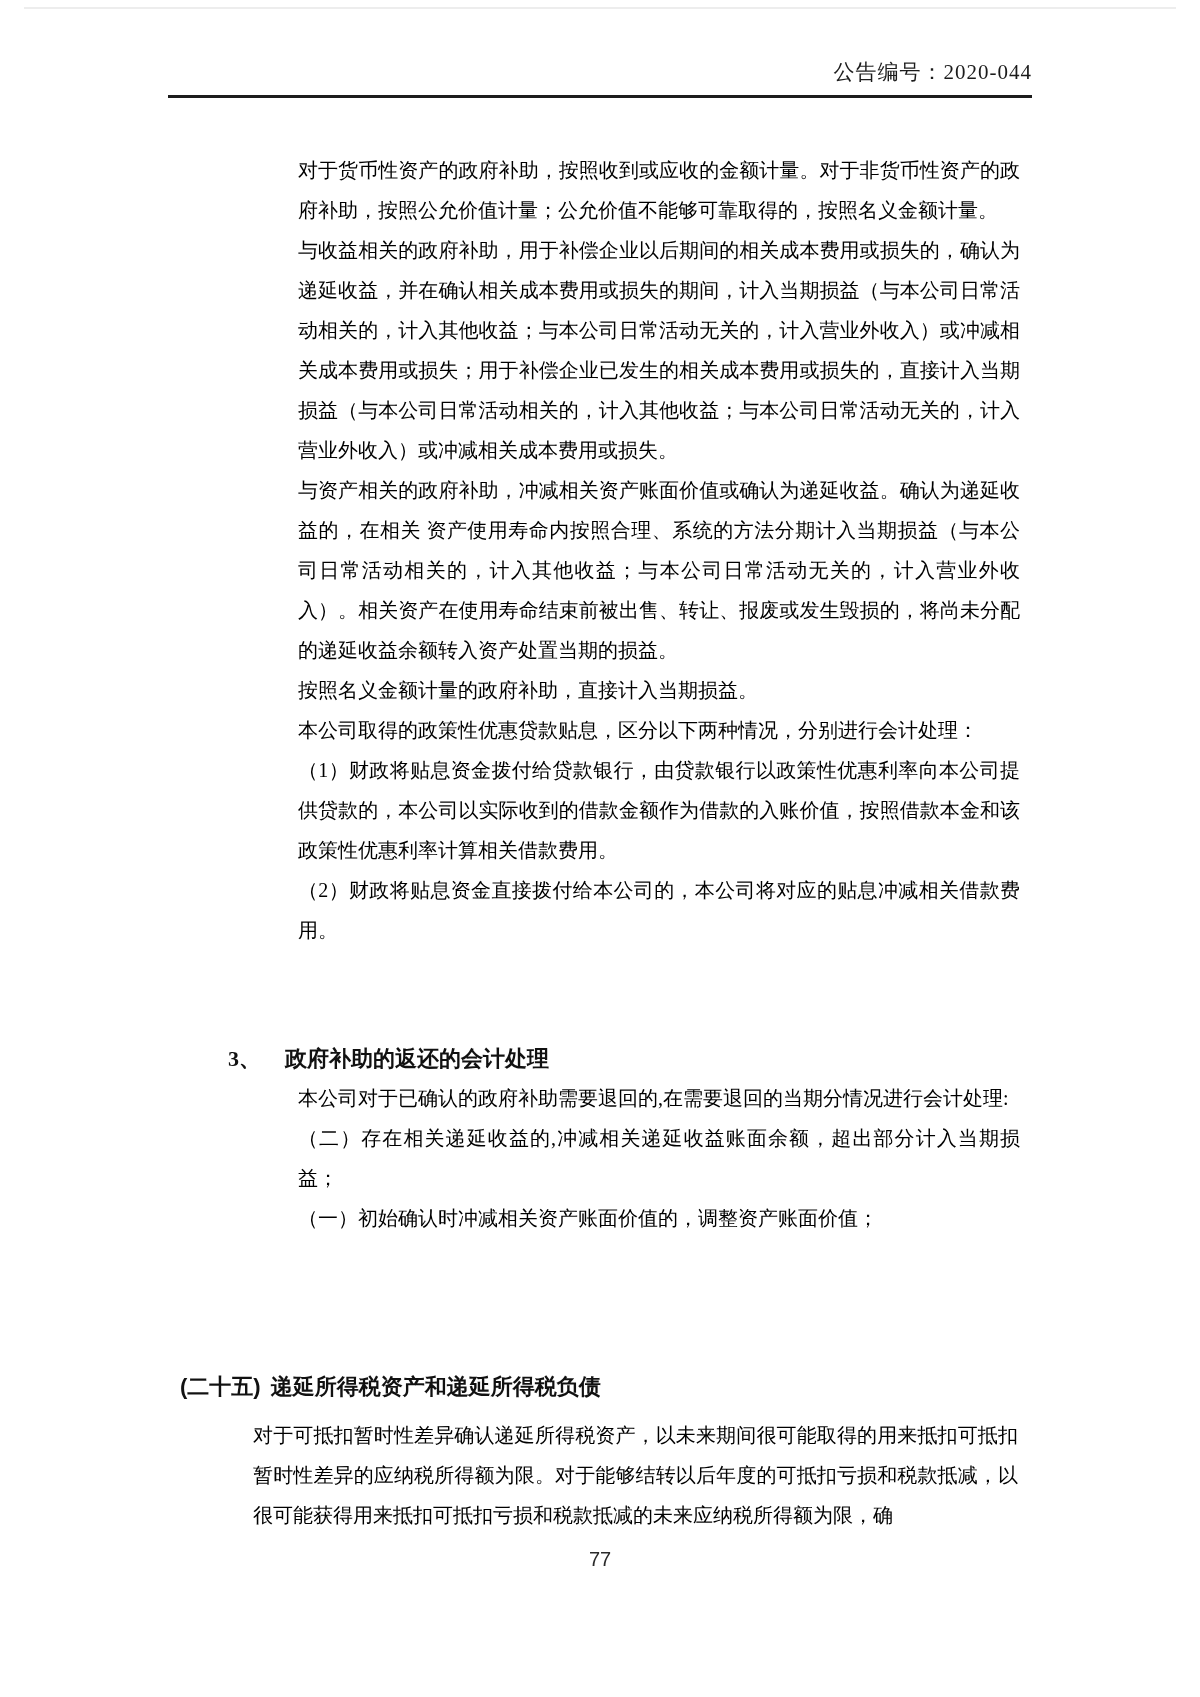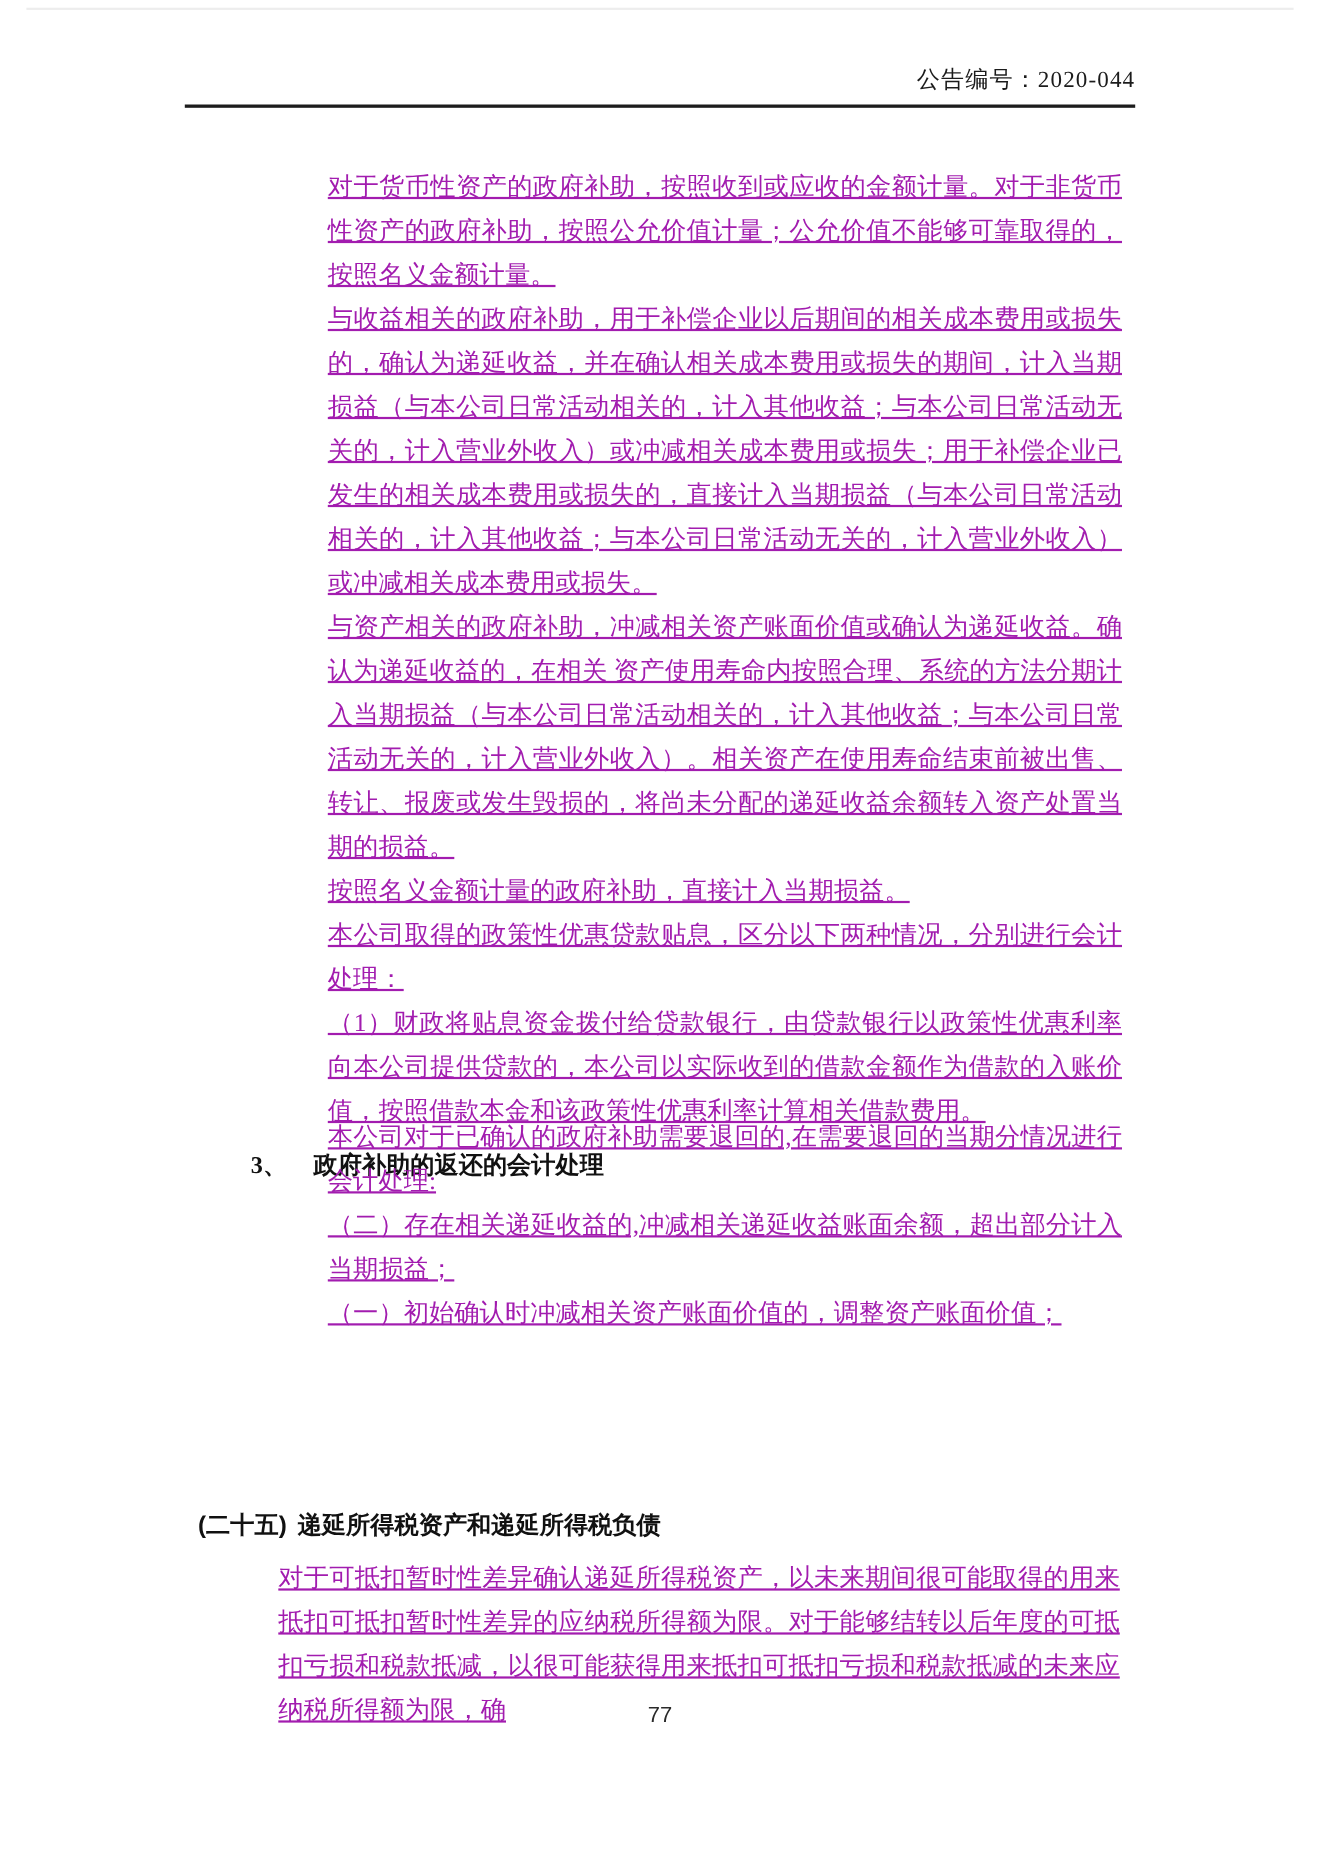--- a/index.html
+++ b/index.html
@@ -36,26 +36,25 @@
   .header-rule {
     position: absolute;
     top: 95px;
     left: 168px;
     width: 864px;
     height: 3px;
     background: #1c1c1c;
   }
   .body-block {
     position: absolute;
-    font-size: 23px;
+    font-size: 20px;
     line-height: 40px;
     text-align: justify;
     text-justify: inter-ideograph;
-    color: #a21caf;
-    text-decoration: underline;
+    color: #000000;
   }
   .block-subsidy {
     top: 150px;
     left: 298px;
     width: 722px;
   }
   .body-block p {
     margin: 0;
     padding: 0;
   }
@@ -70,21 +69,21 @@
   }
   .heading-return {
     top: 1044px;
     left: 228px;
   }
   .heading-return .heading-number {
     width: 57px;
     font-family: "Liberation Serif", "DejaVu Serif", serif;
   }
   .block-return {
-    top: 1014px;
+    top: 1078px;
     left: 298px;
     width: 722px;
   }
   .heading-deferred {
     top: 1372px;
     left: 180px;
   }
   .heading-deferred .heading-number {
     margin-right: 10px;
   }
@@ -115,20 +114,21 @@
 
   <div class="header-rule"></div>
 
   <div class="body-block block-subsidy">
     <p>对于货币性资产的政府补助，按照收到或应收的金额计量。对于非货币性资产的政府补助，按照公允价值计量；公允价值不能够可靠取得的，按照名义金额计量。</p>
     <p>与收益相关的政府补助，用于补偿企业以后期间的相关成本费用或损失的，确认为递延收益，并在确认相关成本费用或损失的期间，计入当期损益（与本公司日常活动相关的，计入其他收益；与本公司日常活动无关的，计入营业外收入）或冲减相关成本费用或损失；用于补偿企业已发生的相关成本费用或损失的，直接计入当期损益（与本公司日常活动相关的，计入其他收益；与本公司日常活动无关的，计入营业外收入）或冲减相关成本费用或损失。</p>
     <p>与资产相关的政府补助，冲减相关资产账面价值或确认为递延收益。确认为递延收益的，在相关 资产使用寿命内按照合理、系统的方法分期计入当期损益（与本公司日常活动相关的，计入其他收益；与本公司日常活动无关的，计入营业外收入）。相关资产在使用寿命结束前被出售、转让、报废或发生毁损的，将尚未分配的递延收益余额转入资产处置当期的损益。</p>
     <p>按照名义金额计量的政府补助，直接计入当期损益。</p>
     <p>本公司取得的政策性优惠贷款贴息，区分以下两种情况，分别进行会计处理：</p>
     <p>（1）财政将贴息资金拨付给贷款银行，由贷款银行以政策性优惠利率向本公司提供贷款的，本公司以实际收到的借款金额作为借款的入账价值，按照借款本金和该政策性优惠利率计算相关借款费用。</p>
+    <p>（2）财政将贴息资金直接拨付给本公司的，本公司将对应的贴息冲减相关借款费用。</p>
   </div>
 
   <div class="section-heading heading-return">
     <span class="heading-number">3、</span>
     <span class="heading-title">政府补助的返还的会计处理</span>
   </div>
 
   <div class="body-block block-return">
     <p>本公司对于已确认的政府补助需要退回的,在需要退回的当期分情况进行会计处理:</p>
     <p>（二）存在相关递延收益的,冲减相关递延收益账面余额，超出部分计入当期损益；</p>

